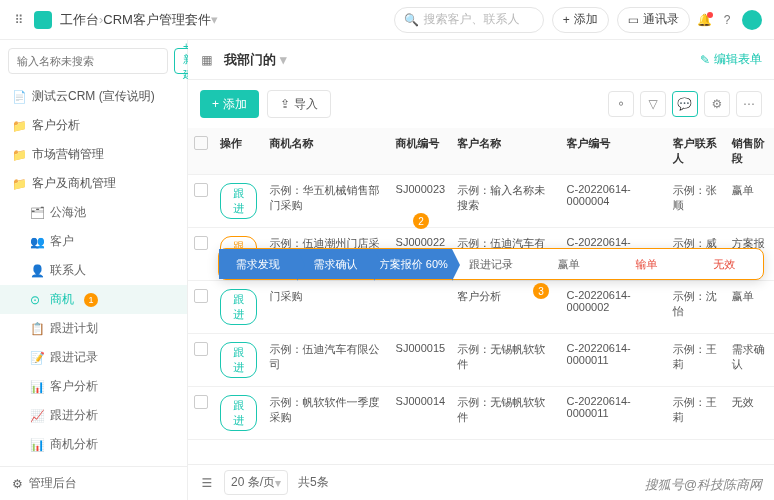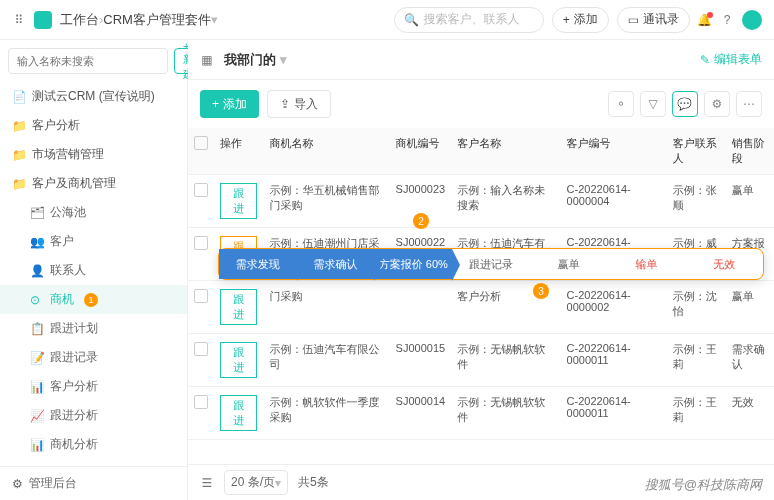--- a/index.html
+++ b/index.html
@@ -33,23 +33,23 @@
 .lk{color:#1bc7b1;margin-left:auto;display:flex;align-items:center;gap:4px;cursor:pointer}
 .tbar{padding:10px 12px;display:flex;align-items:center;gap:8px;background:#fff}
 .add{height:28px;background:#1bc7b1;color:#fff;border-radius:4px;padding:0 12px;display:flex;align-items:center;gap:4px;cursor:pointer}
 .imp{height:28px;border:1px solid #e5e5e5;background:#fff;border-radius:4px;padding:0 12px;display:flex;align-items:center;gap:4px;cursor:pointer;color:#555}
 .ticons{margin-left:auto;display:flex;gap:6px}
 .tib{width:26px;height:26px;border:1px solid #e5e5e5;border-radius:4px;display:flex;align-items:center;justify-content:center;cursor:pointer;color:#888}
 .tib.on{border-color:#1bc7b1;color:#1bc7b1}
 .tbl{flex:1;overflow:auto;background:#fff;position:relative}
 table{width:100%;border-collapse:collapse}
 th,td{padding:8px 6px;text-align:left;border-bottom:1px solid #f0f0f0;font-size:11px;color:#555;vertical-align:top}
-th{color:#333;font-weight:400;background:#fafafa}
+th{color:#333;font-weight:700;background:#fafafa}
 .cb{width:14px;height:14px;border:1px solid #ccc;border-radius:2px;display:inline-block}
-.op{padding:2px 8px;border:1px solid #1bc7b1;color:#1bc7b1;border-radius:0;background:#fff;cursor:pointer;font-size:11px}
+.op{padding:2px 8px;border:1px solid #1bc7b1;color:#1bc7b1;border-radius:11px;background:#fff;cursor:pointer;font-size:11px}
 .op.hl{border-color:#ff9800;color:#ff9800}
 .pipe{position:absolute;top:120px;left:30px;right:10px;height:32px;display:flex;background:#fff;box-shadow:0 2px 12px rgba(0,0,0,.15);border:1px solid #ff9800;border-radius:8px}
 .stg{flex:1;display:flex;align-items:center;justify-content:center;font-size:11px;position:relative;color:#666}
 .stg.a{background:#3b82d4;color:#fff}
 .stg.a:after{content:"";position:absolute;right:-8px;top:0;border-left:8px solid #3b82d4;border-top:16px solid transparent;border-bottom:16px solid transparent;z-index:1}
 .stg.r{color:#e74c3c}
 .num3{position:absolute;top:155px;left:345px;width:16px;height:16px;border-radius:50%;background:#ff9800;color:#fff;font-size:10px;display:flex;align-items:center;justify-content:center}
 .num2{position:absolute;top:85px;left:225px;width:16px;height:16px;border-radius:50%;background:#ff9800;color:#fff;font-size:10px;display:flex;align-items:center;justify-content:center;z-index:2}
 .ft{height:36px;background:#fff;border-top:1px solid #eee;display:flex;align-items:center;padding:0 12px;gap:10px;color:#666}
 .sel{border:1px solid #e5e5e5;border-radius:4px;padding:3px 6px;display:flex;align-items:center;}

